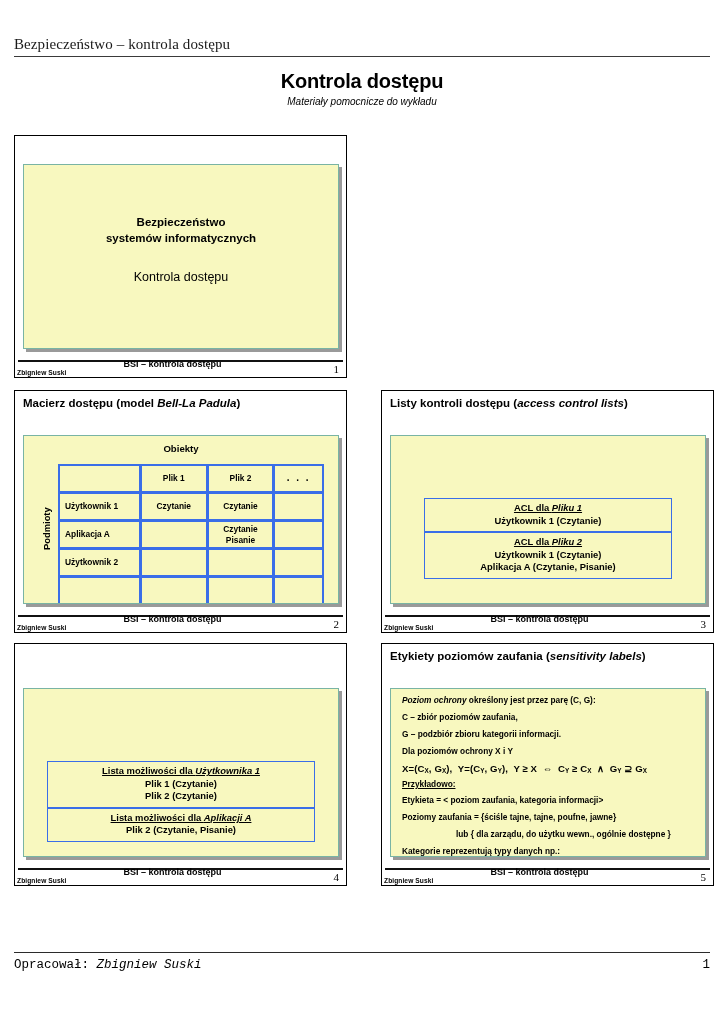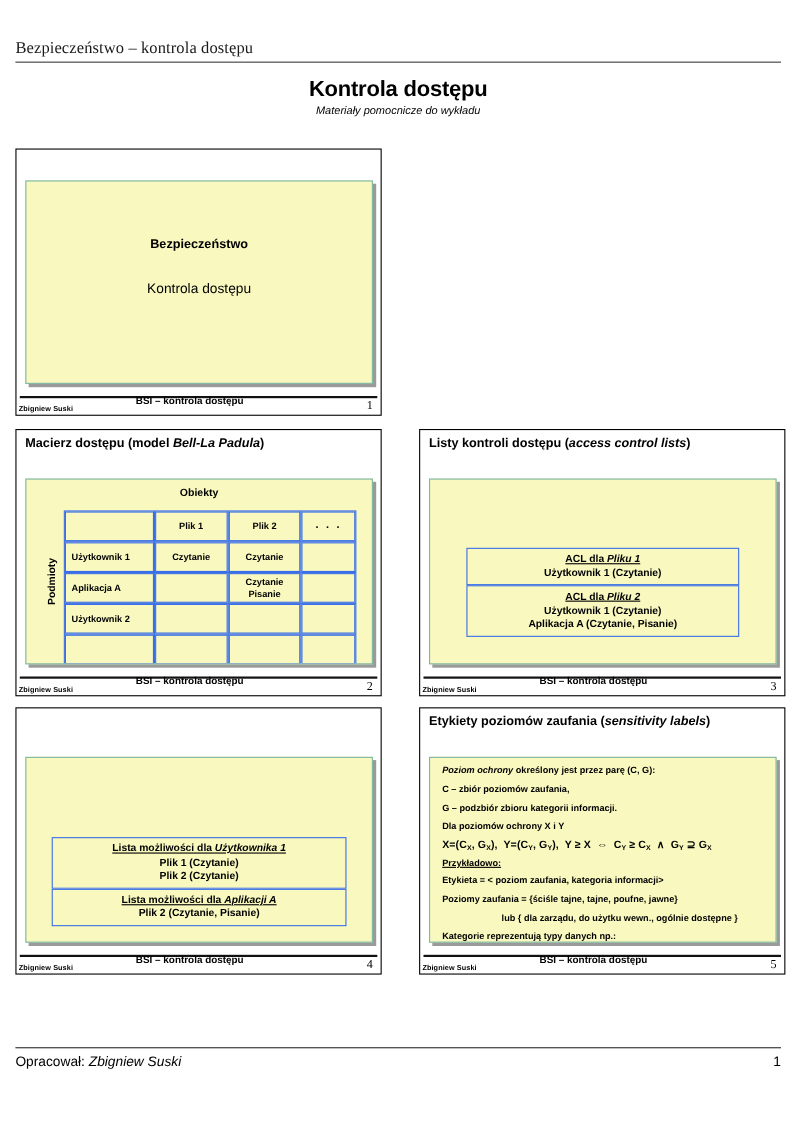--- a/index.html
+++ b/index.html
@@ -298,21 +298,21 @@
   }
   .page-footer-rule {
     border-top: 1.6px solid #2b2b2b;
     height: 0;
     margin-bottom: 5px;
   }
   .page-footer-row {
     display: flex;
     justify-content: space-between;
     align-items: baseline;
-    font-family: Liberation Sans, sans-serif;
+    font-family: Liberation Mono, monospace;
     font-size: 12.5px;
   }
   .page-footer-left i { font-style: italic; }
   .page-footer-right { font-size: 12.5px; }
 </style>
 </head>
 <body>
 
 <div class="page-header">
   <div class="page-header-text">Bezpieczeństwo – kontrola dostępu</div>
@@ -325,20 +325,21 @@
 </div>
 
 <div class="slide-grid">
 
   <div class="slide-row row-1">
 
     <div class="slide slide-1">
       <div class="slide-body">
         <div class="s1-inner">
           <div class="s1-line-a">Bezpieczeństwo</div>
+          <div class="s1-line-a">systemów informatycznych</div>
           <div class="s1-line-b">Kontrola dostępu</div>
         </div>
       </div>
       <div class="slide-foot">
         <div class="slide-foot-rule"></div>
         <div class="foot-author">Zbigniew Suski</div>
         <div class="foot-center">BSI – kontrola  dostępu</div>
         <div class="foot-num">1</div>
       </div>
     </div>

